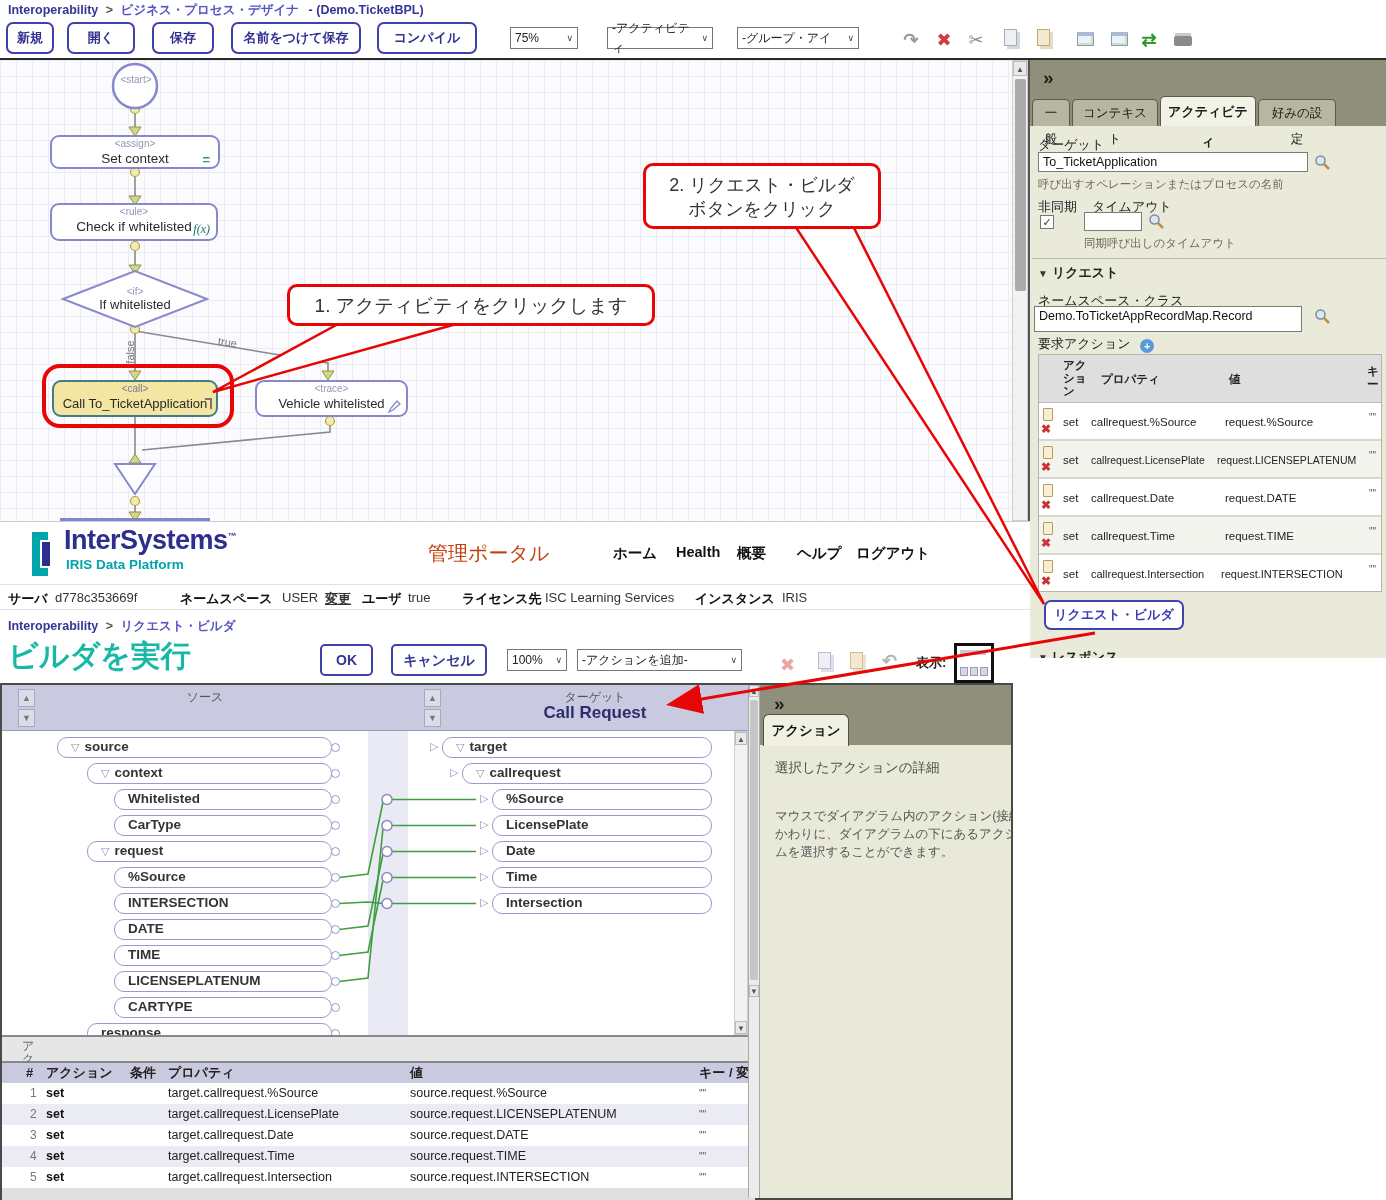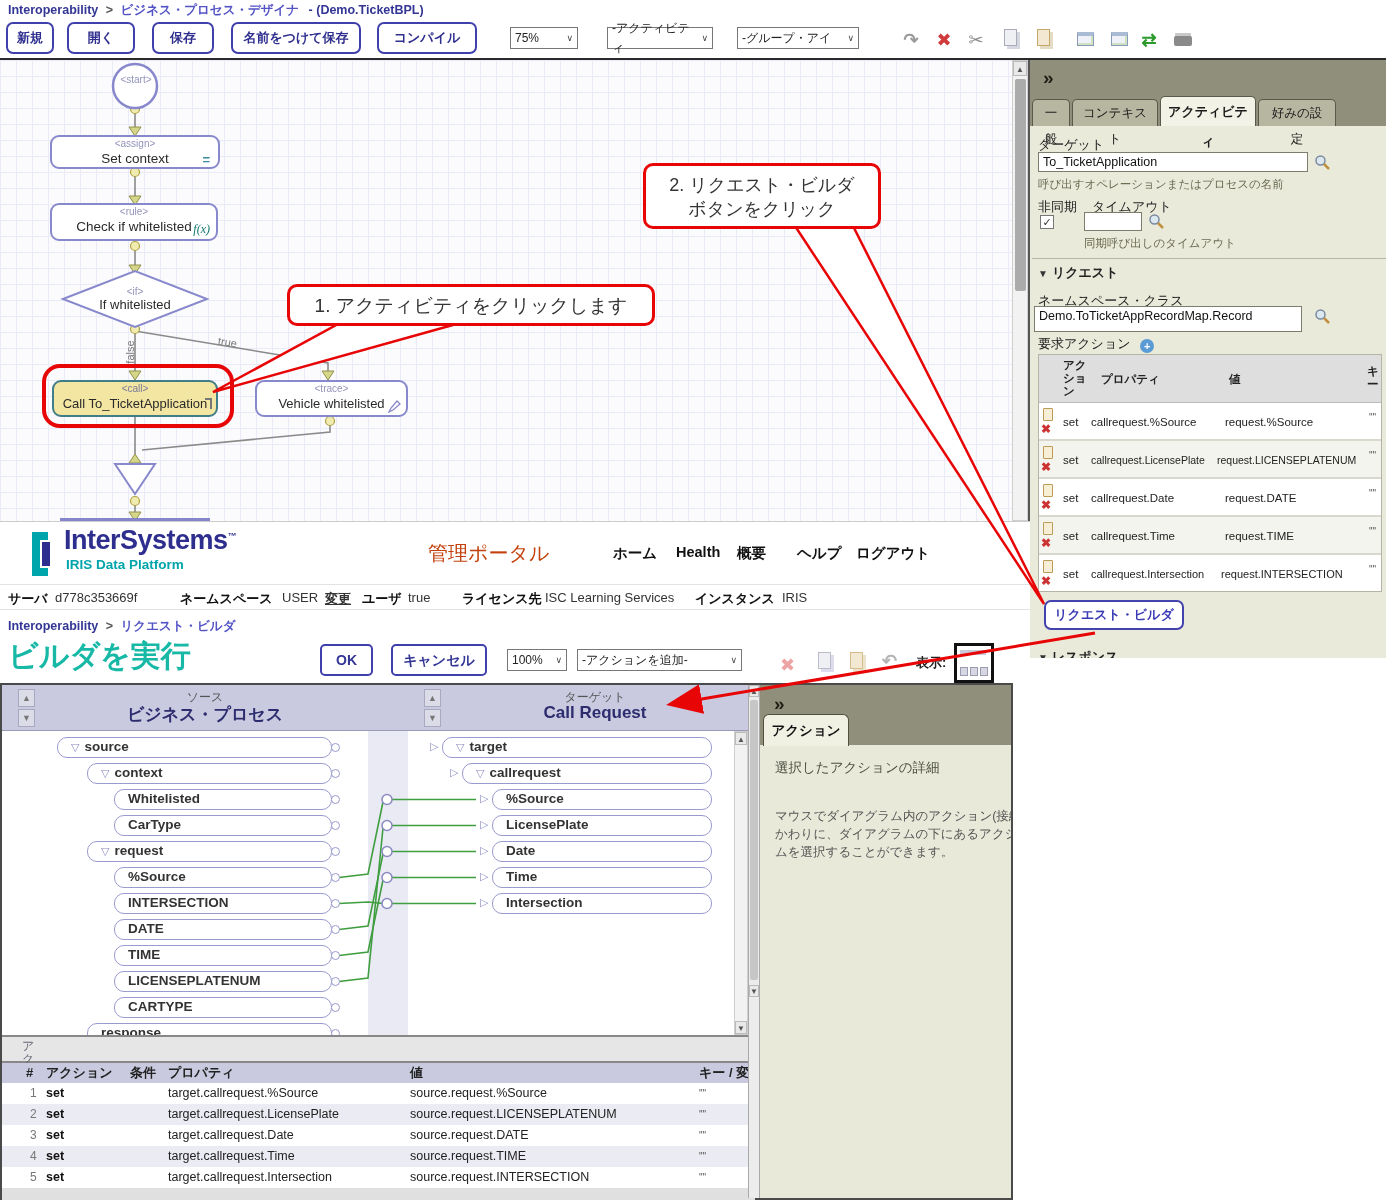--- a/index.html
+++ b/index.html
@@ -398,21 +398,20 @@
     <span class="cell" style="left:13px"></span>
     <span class="cell" style="left:23px"></span>
   </div>
 </div>
 
 <div class="bwin">
   <div class="maphead">
     <div class="scrollw" style="left:16px;top:4px"><span>▲</span></div>
     <div class="scrollw" style="left:16px;top:24px"><span>▼</span></div>
     <div class="mcap" style="left:40px;top:4px;width:326px">ソース</div>
-    <div class="mtitle" style="left:40px;top:18px;width:326px">ビジネス・プロセス</div>
     <div class="scrollw" style="left:422px;top:4px"><span>▲</span></div>
     <div class="scrollw" style="left:422px;top:24px"><span>▼</span></div>
     <div class="mcap" style="left:446px;top:4px;width:294px">ターゲット</div>
     <div class="mtitle" style="left:446px;top:18px;width:294px">Call Request</div>
   </div>
 
   <div class="treearea">
     <div class="channel"></div>
 
     <svg width="746" height="304" style="position:absolute;left:0;top:0">

